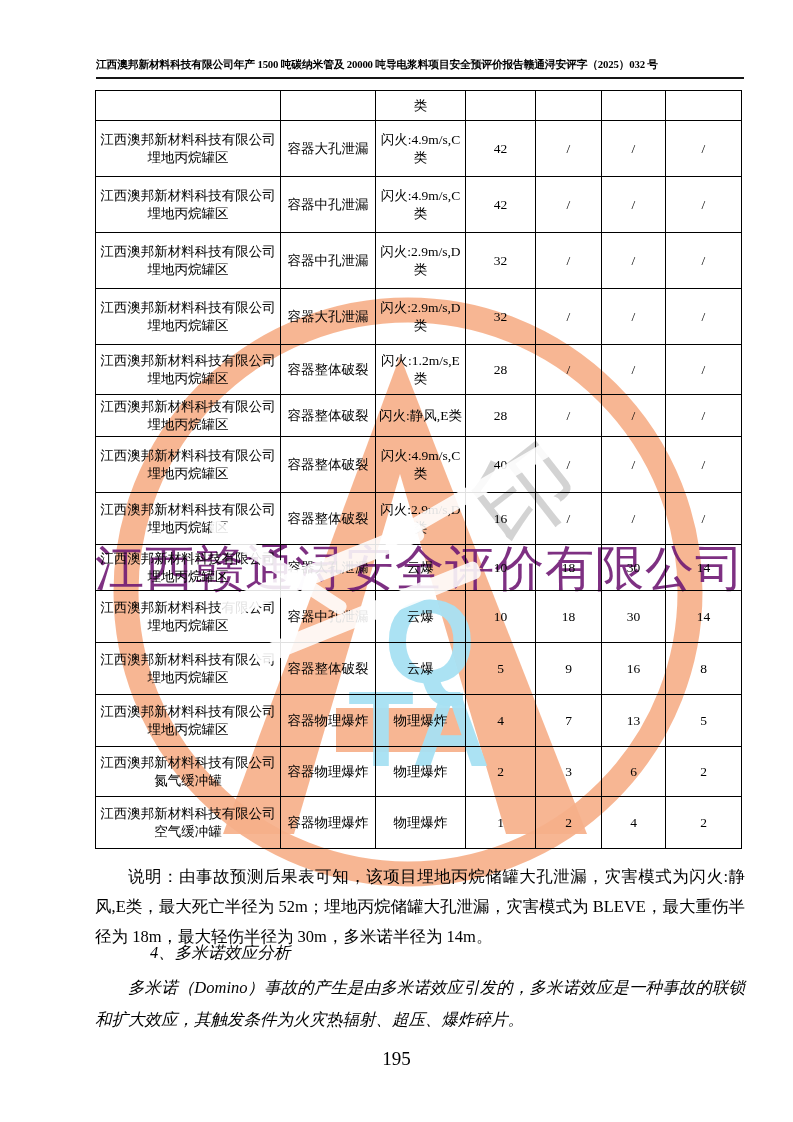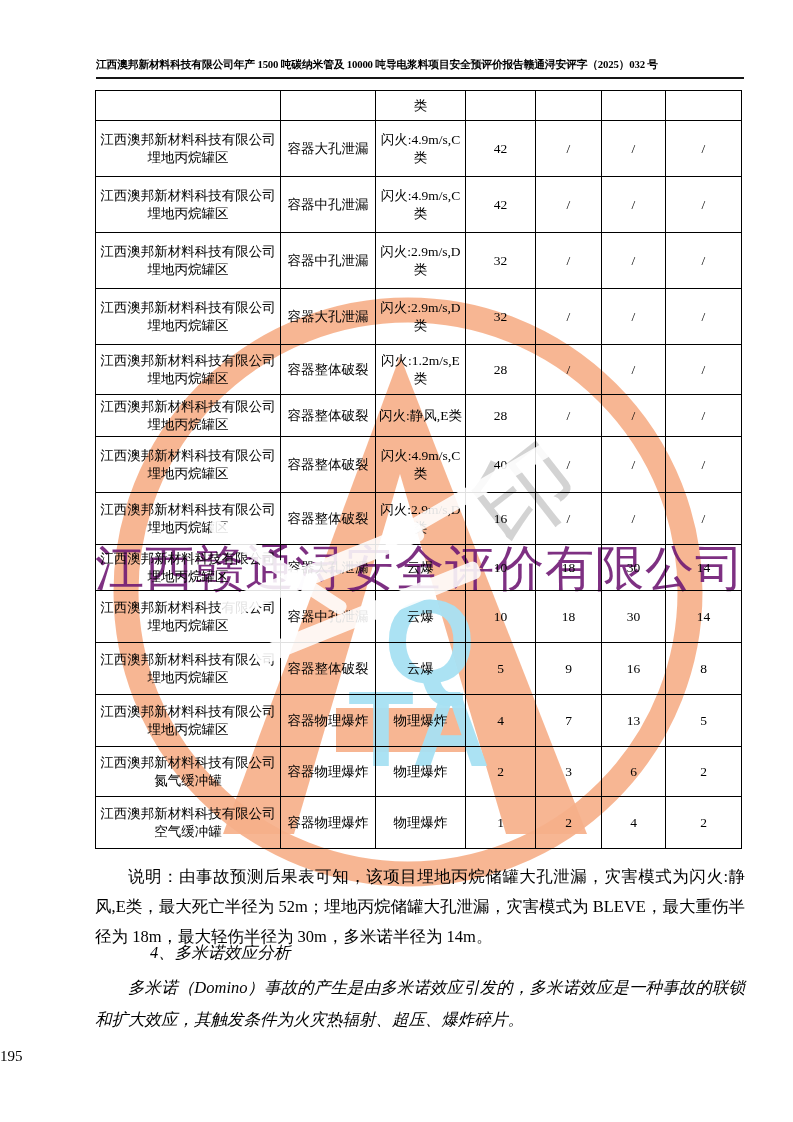--- a/index.html
+++ b/index.html
@@ -40,21 +40,21 @@
   .section-heading{
     position:absolute;left:95px;top:938px;width:650px;
     font-size:16.5px;line-height:30px;text-indent:55px;font-style:italic;
   }
   .section-paragraph{
     position:absolute;left:95px;top:972px;width:650px;
     font-size:16.5px;line-height:32px;text-align:justify;text-indent:33px;font-style:italic;
   }
   .page-number{
     position:absolute;left:0;top:1048px;width:100%;
-    font-size:15px;
+    text-align:center;font-size:19px;
   }
   
   .watermark-layer{
     position:absolute;left:0;top:0;width:793px;height:1122px;
     pointer-events:none;mix-blend-mode:multiply;
   }
   .stamp-svg{position:absolute;left:100px;top:288px;}
   .wm-company{
     position:absolute;left:95px;top:536px;width:650px;
     font-size:49px;letter-spacing:1px;white-space:nowrap;
@@ -72,21 +72,21 @@
   .s1{left:215px;top:560px;width:215px;height:20px;transform:rotate(-22deg);}
   .s2{left:248px;top:604px;width:240px;height:18px;transform:rotate(-22deg);}
   .s3{left:372px;top:488px;width:190px;height:15px;transform:rotate(-30deg);}
   .s4{left:198px;top:560px;width:160px;height:14px;transform:rotate(33deg);}
 </style>
 </head>
 <body>
 
 <div class="page">
 
-  <div class="doc-header">江西澳邦新材料科技有限公司年产 1500 吨碳纳米管及 10000 吨导电浆料项目安全预评价报告赣通浔安评字（2025）032 号</div>
+  <div class="doc-header">江西澳邦新材料科技有限公司年产 1500 吨碳纳米管及 20000 吨导电浆料项目安全预评价报告赣通浔安评字（2025）032 号</div>
 
   <table class="results-table">
     <colgroup>
       <col class="c1">
         <col class="c2">
         <col class="c3">
         <col class="c4">
       <col class="c5">
         <col class="c6">
         <col class="c7">

